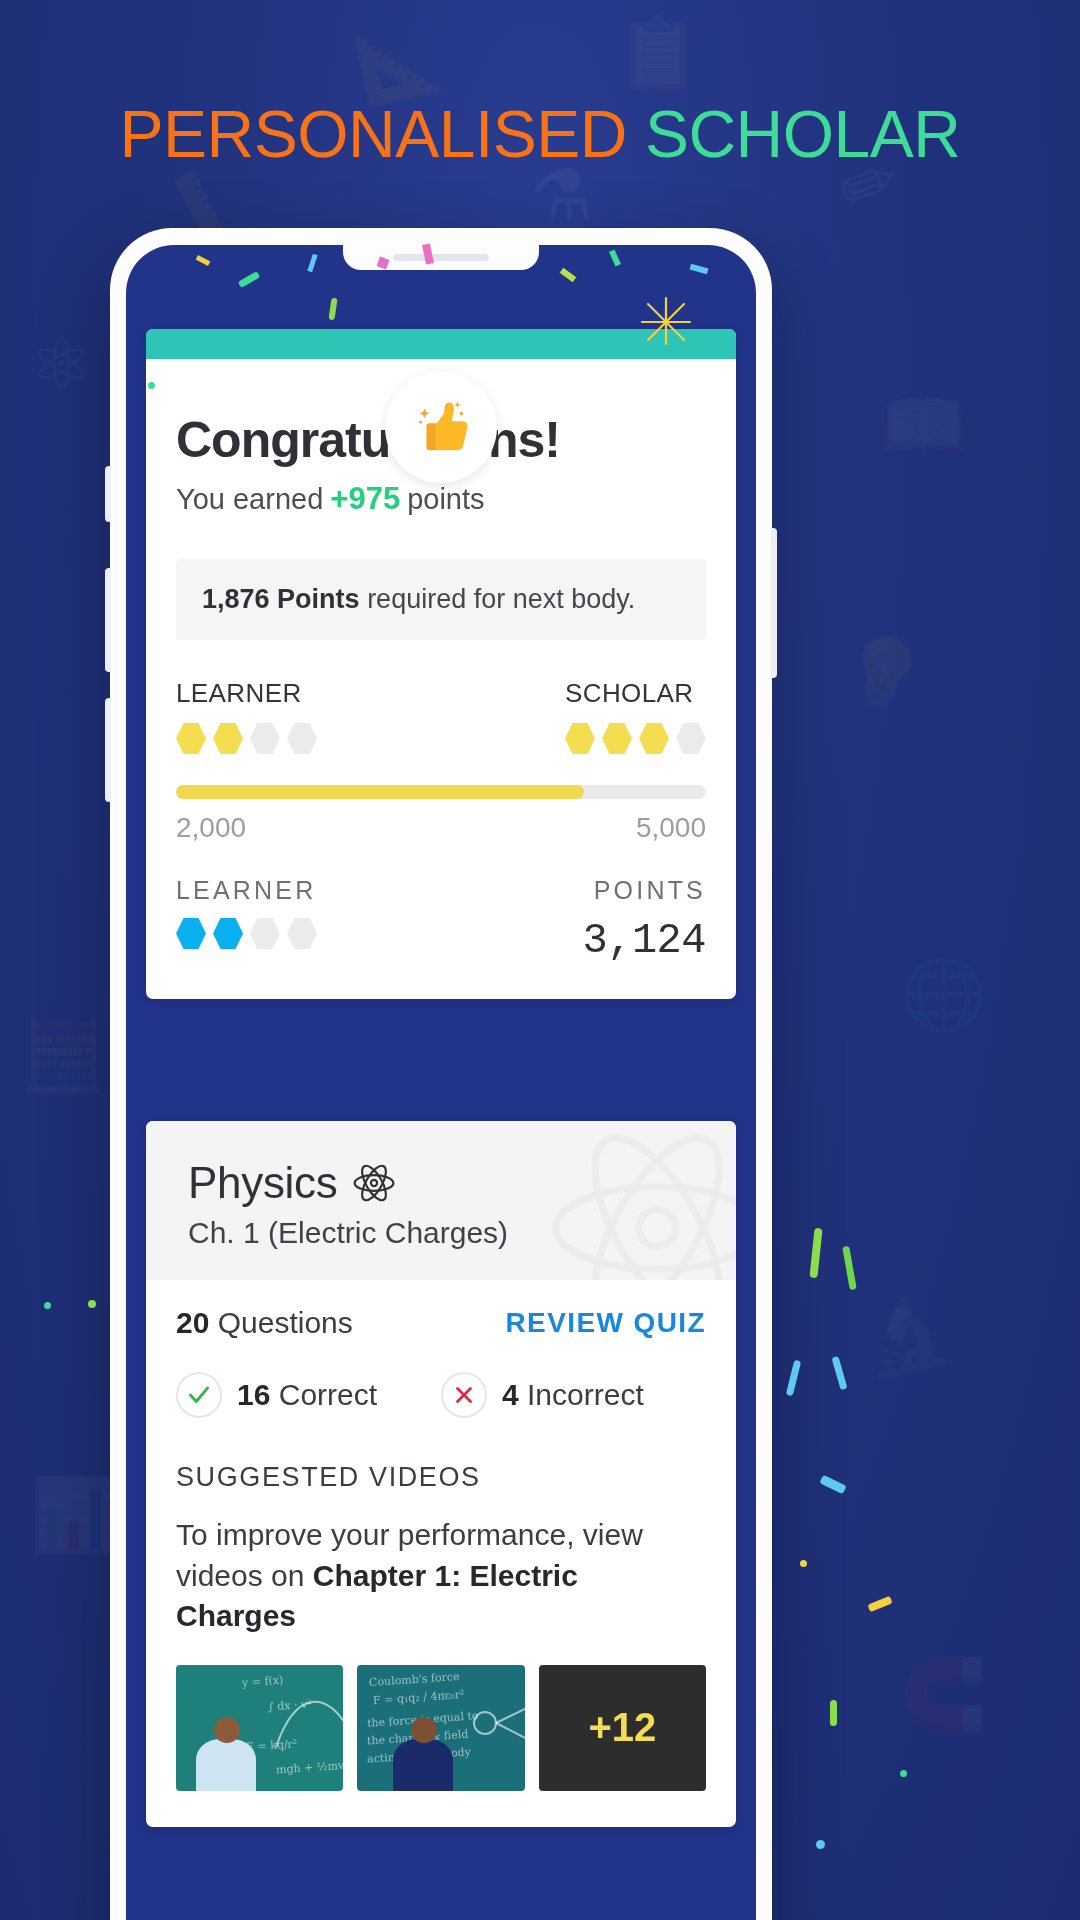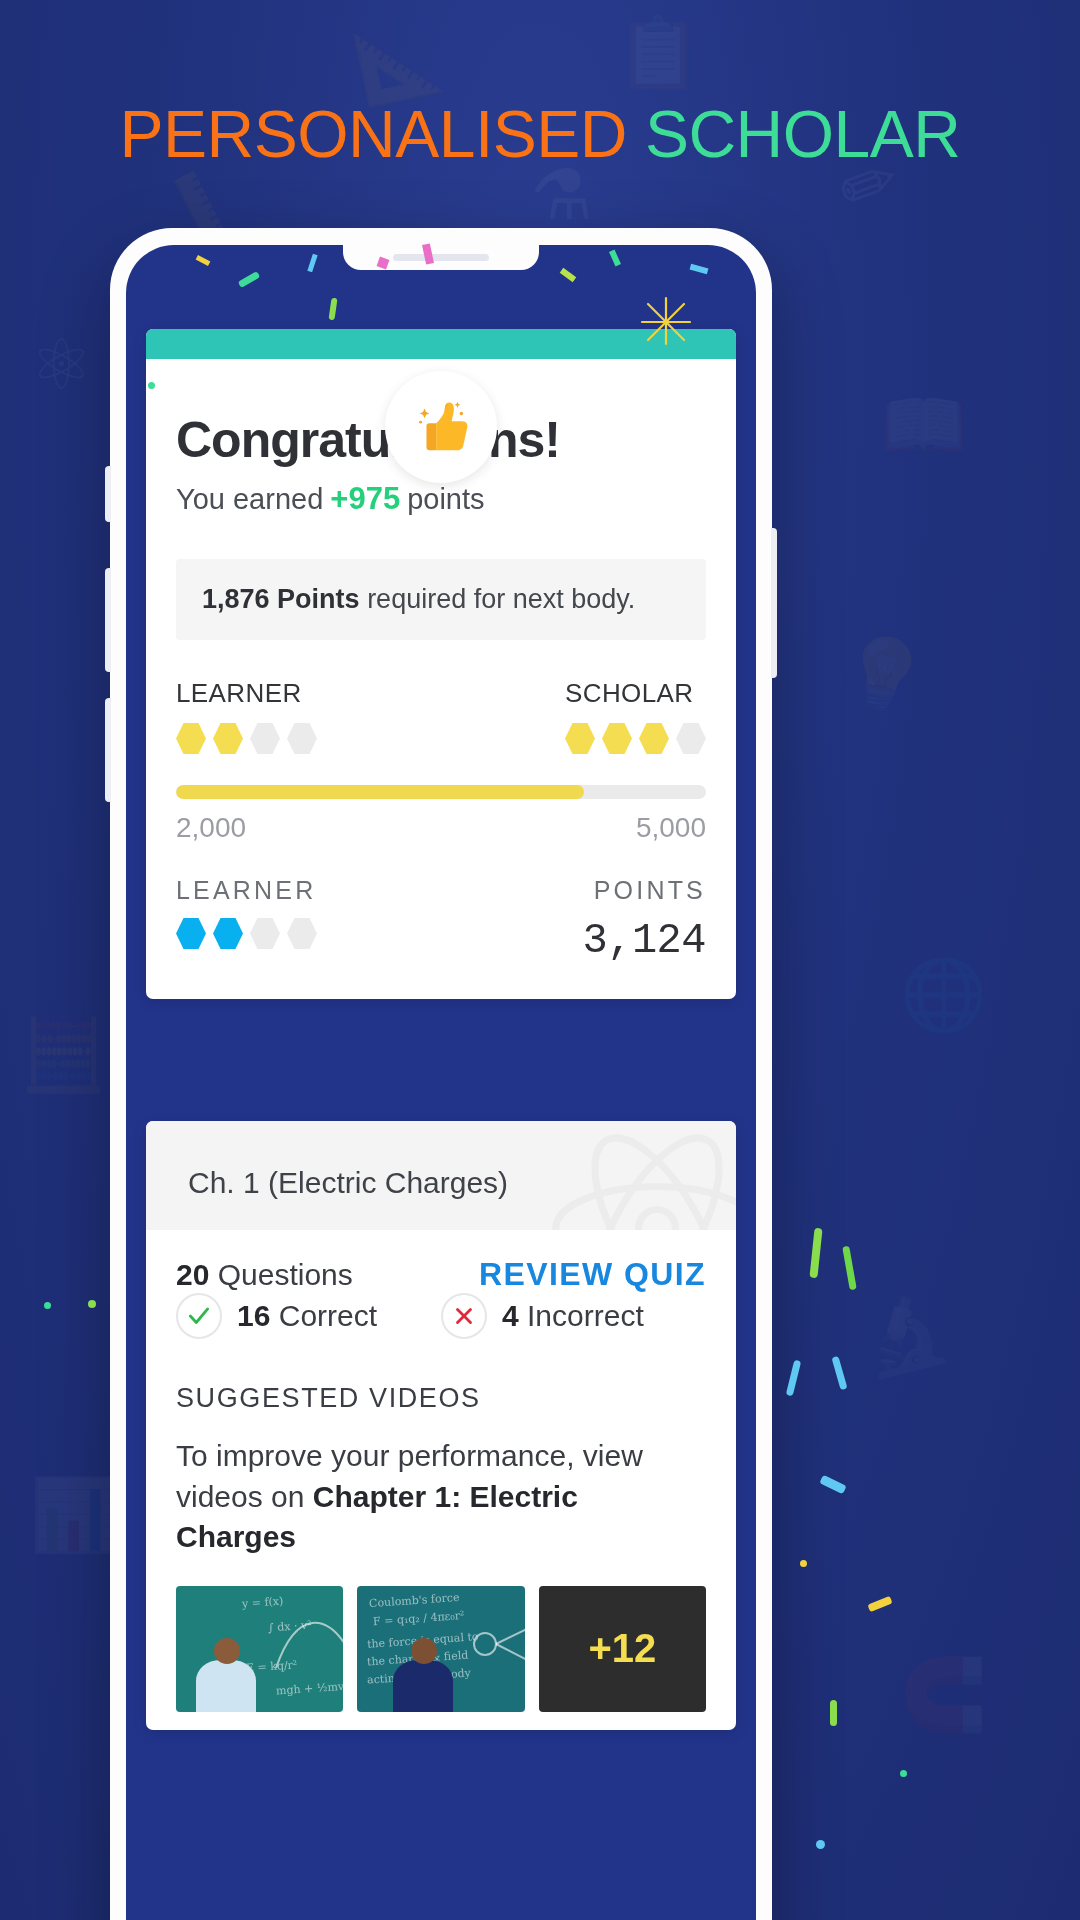--- a/index.html
+++ b/index.html
@@ -260,36 +260,37 @@
     align-items:center;
     gap:14px;
     letter-spacing:-0.3px;
   }
   #atom-icon { width:44px; height:44px; }
   #physics-sub {
     margin-top:8px;
     font-size:30px;
     color:#3f4248;
   }
-  #quiz-body { padding:26px 30px 18px 30px; }
+  #quiz-body { padding:26px 30px 36px 30px; }
   #quiz-row1 {
     display:flex;
     justify-content:space-between;
     align-items:center;
   }
   #questions-text { font-size:30px; color:#3a3d43; }
   #questions-text b { font-weight:700; color:#26282d; }
   #review-quiz {
-    font-size:32px;
+    font-size:28px;
     font-weight:700;
     letter-spacing:1.4px;
     color:#1887e0;
   }
   #quiz-row2 {
     display:flex;
+    margin-top:32px;
   }
   .score-item { display:flex; align-items:center; gap:15px; }
   .score-item.left { flex:0 0 50%; }
   .circ {
     width:46px; height:46px;
     border-radius:50%;
     border:2px solid #e6e6e7;
     display:flex; align-items:center; justify-content:center;
     background:#fff;
   }
@@ -501,20 +502,31 @@
     <div id="card-physics">
       <div id="physics-head">
         <svg id="atom-watermark" viewBox="0 0 100 100">
           <g fill="none" stroke="#e3e3e5" stroke-width="3">
             <ellipse cx="50" cy="50" rx="44" ry="18"></ellipse>
             <ellipse cx="50" cy="50" rx="44" ry="18" transform="rotate(60 50 50)"></ellipse>
             <ellipse cx="50" cy="50" rx="44" ry="18" transform="rotate(120 50 50)"></ellipse>
             <circle cx="50" cy="50" r="8"></circle>
           </g>
         </svg>
+        <div id="physics-title">
+          <span>Physics</span>
+          <svg id="atom-icon" viewBox="0 0 100 100">
+            <g fill="none" stroke="#2f3136" stroke-width="5">
+              <ellipse cx="50" cy="50" rx="44" ry="18"></ellipse>
+              <ellipse cx="50" cy="50" rx="44" ry="18" transform="rotate(60 50 50)"></ellipse>
+              <ellipse cx="50" cy="50" rx="44" ry="18" transform="rotate(120 50 50)"></ellipse>
+              <circle cx="50" cy="50" r="7"></circle>
+            </g>
+          </svg>
+        </div>
         <div id="physics-sub">Ch. 1 (Electric Charges)</div>
       </div>
 
       <div id="quiz-body">
         <div id="quiz-row1">
           <div id="questions-text">
             <b>20</b>
             <span>Questions</span>
           </div>
           <a id="review-quiz">REVIEW QUIZ</a>

